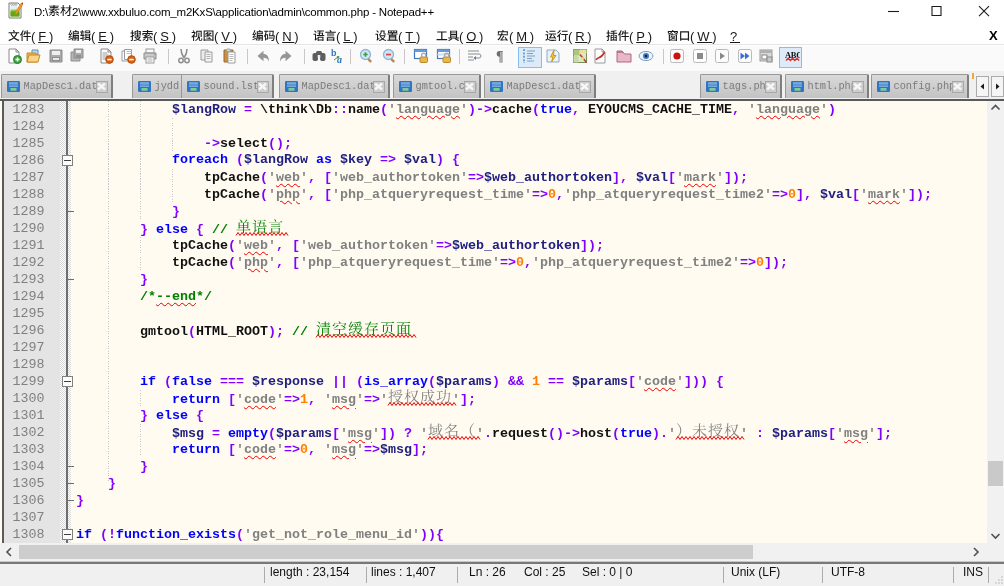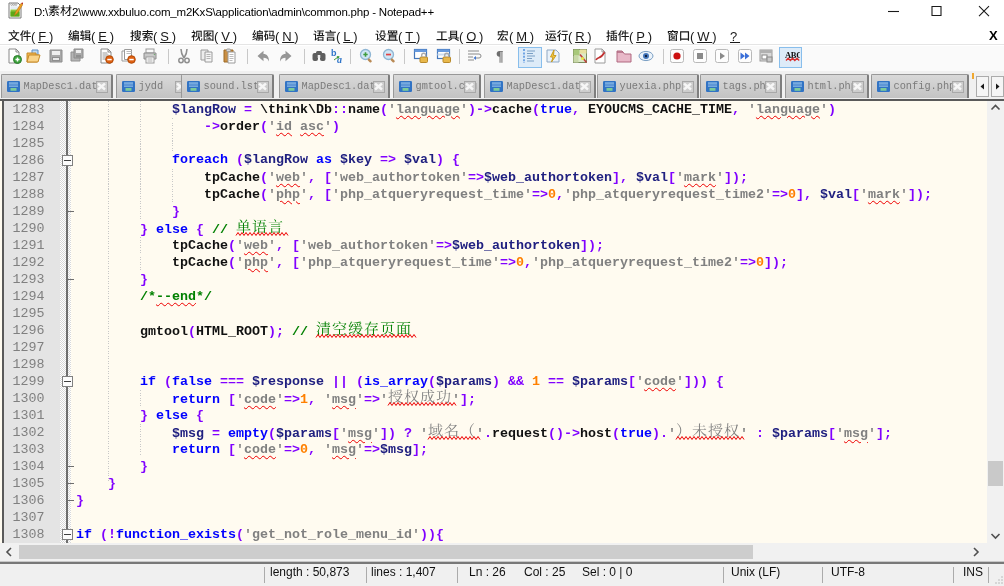--- a/index.html
+++ b/index.html
@@ -298,21 +298,21 @@
         <rect x="2" y="1.5" width="9" height="4.5" fill="#A6CFF2"></rect>
         <rect x="2" y="2.6" width="9" height="1" fill="#3173C4"></rect>
         <rect x="2" y="4.4" width="9" height="1" fill="#3173C4"></rect>
         <rect x="3.5" y="7" width="6" height="2.8" fill="#7CCB9B"></rect>
       </svg>
       <span class="tname">MapDesc1.dat</span>
       <span class="tx"><svg width="9" height="8" viewBox="0 0 9 8">
           <path d="M1 .5 L8 6.5 M8 .5 L1 6.5" stroke="#F6F6F6" stroke-width="2.4"></path>
         </svg></span>
     </div>
-    <div class="tab" style="left:116px;width:76px">
+    <div class="tab" style="left:132px;width:76px">
       <svg width="13" height="11" viewBox="0 0 13 11" style="position:absolute;left:5px;top:6px">
         <rect x="0" y="0" width="13" height="11" rx="1.2" fill="#3173C4"></rect>
         <rect x="2" y="1.5" width="9" height="4.5" fill="#A6CFF2"></rect>
         <rect x="2" y="2.6" width="9" height="1" fill="#3173C4"></rect>
         <rect x="2" y="4.4" width="9" height="1" fill="#3173C4"></rect>
         <rect x="3.5" y="7" width="6" height="2.8" fill="#7CCB9B"></rect>
       </svg>
       <span class="tname">jydd</span>
       <span class="tx"><svg width="9" height="8" viewBox="0 0 9 8">
           <path d="M1 .5 L8 6.5 M8 .5 L1 6.5" stroke="#F6F6F6" stroke-width="2.4"></path>
@@ -359,33 +359,20 @@
     </div>
     <div class="tab" style="left:484px;width:112px">
       <svg width="13" height="11" viewBox="0 0 13 11" style="position:absolute;left:5px;top:6px">
         <rect x="0" y="0" width="13" height="11" rx="1.2" fill="#3173C4"></rect>
         <rect x="2" y="1.5" width="9" height="4.5" fill="#A6CFF2"></rect>
         <rect x="2" y="2.6" width="9" height="1" fill="#3173C4"></rect>
         <rect x="2" y="4.4" width="9" height="1" fill="#3173C4"></rect>
         <rect x="3.5" y="7" width="6" height="2.8" fill="#7CCB9B"></rect>
       </svg>
       <span class="tname">MapDesc1.dat</span>
-      <span class="tx"><svg width="9" height="8" viewBox="0 0 9 8">
-          <path d="M1 .5 L8 6.5 M8 .5 L1 6.5" stroke="#F6F6F6" stroke-width="2.4"></path>
-        </svg></span>
-    </div>
-    <div class="tab" style="left:597px;width:102px">
-      <svg width="13" height="11" viewBox="0 0 13 11" style="position:absolute;left:5px;top:6px">
-        <rect x="0" y="0" width="13" height="11" rx="1.2" fill="#3173C4"></rect>
-        <rect x="2" y="1.5" width="9" height="4.5" fill="#A6CFF2"></rect>
-        <rect x="2" y="2.6" width="9" height="1" fill="#3173C4"></rect>
-        <rect x="2" y="4.4" width="9" height="1" fill="#3173C4"></rect>
-        <rect x="3.5" y="7" width="6" height="2.8" fill="#7CCB9B"></rect>
-      </svg>
-      <span class="tname">yuexia.php</span>
       <span class="tx"><svg width="9" height="8" viewBox="0 0 9 8">
           <path d="M1 .5 L8 6.5 M8 .5 L1 6.5" stroke="#F6F6F6" stroke-width="2.4"></path>
         </svg></span>
     </div>
     <div class="tab" style="left:700px;width:82px">
       <svg width="13" height="11" viewBox="0 0 13 11" style="position:absolute;left:5px;top:6px">
         <rect x="0" y="0" width="13" height="11" rx="1.2" fill="#3173C4"></rect>
         <rect x="2" y="1.5" width="9" height="4.5" fill="#A6CFF2"></rect>
         <rect x="2" y="2.6" width="9" height="1" fill="#3173C4"></rect>
         <rect x="2" y="4.4" width="9" height="1" fill="#3173C4"></rect>
@@ -475,21 +462,21 @@
     <div style="position:absolute;left:68px;top:365px;width:6px;height:1px;background:#6E6E6E"></div>
     <div style="position:absolute;left:68px;top:382px;width:6px;height:1px;background:#6E6E6E"></div>
     <div style="position:absolute;left:68px;top:399px;width:6px;height:1px;background:#6E6E6E"></div>
     <div style="position:absolute;left:62px;top:54px;width:11px;height:11px;background:#FCFCFC;border:1px solid #808080;box-sizing:border-box"></div>
     <div style="position:absolute;left:64px;top:59px;width:7px;height:1px;background:#404040"></div>
     <div style="position:absolute;left:62px;top:275px;width:11px;height:11px;background:#FCFCFC;border:1px solid #808080;box-sizing:border-box"></div>
     <div style="position:absolute;left:64px;top:280px;width:7px;height:1px;background:#404040"></div>
     <div style="position:absolute;left:62px;top:428px;width:11px;height:11px;background:#FCFCFC;border:1px solid #808080;box-sizing:border-box"></div>
     <div style="position:absolute;left:64px;top:433px;width:7px;height:1px;background:#404040"></div>
 <div class="cr" style="top:0px;left:76px"><span style="white-space:pre">            </span><i class="v">$langRow</i><i class="p"> </i><i class="o">=</i><i class="p"> \think\Db</i><i class="o">::</i><i class="p">name</i><i class="o">(</i><i class="s">'</i><i class="s w">language</i><i class="s">'</i><i class="o">)-&gt;</i><i class="p">cache</i><i class="o">(</i><i class="k">true</i><i class="o">,</i><i class="p"> EYOUCMS_CACHE_TIME</i><i class="o">,</i><i class="p"> </i><i class="s">'</i><i class="s w">language</i><i class="s">'</i><i class="o">)</i></div>
-    <div class="cr" style="top:17px;left:76px"><span style="white-space:pre">                </span><i class="o">-&gt;</i><i class="p">order</i><i class="o">(</i><i class="s">'</i><i class="s w">id</i><i class="s"> </i><i class="s w">asc</i><i class="s">'</i><i class="o">)</i></div>
+    <div class="cr" style="top:34px;left:76px"><span style="white-space:pre">                </span><i class="o">-&gt;</i><i class="p">select</i><i class="o">();</i></div>
     <div class="cr" style="top:50px;left:76px"><span style="white-space:pre">            </span><i class="k">foreach</i><i class="p"> </i><i class="o">(</i><i class="v">$langRow</i><i class="p"> </i><i class="k">as</i><i class="p"> </i><i class="v">$key</i><i class="p"> </i><i class="o">=&gt;</i><i class="p"> </i><i class="v">$val</i><i class="o">)</i><i class="p"> </i><i class="o">{</i></div>
     <div class="cr" style="top:68px;left:76px"><span style="white-space:pre">                </span><i class="p">tpCache</i><i class="o">(</i><i class="s">'</i><i class="s w">web</i><i class="s">'</i><i class="o">,</i><i class="p"> </i><i class="o">[</i><i class="s">'web_authortoken'</i><i class="o">=&gt;</i><i class="v">$web_authortoken</i><i class="o">],</i><i class="p"> </i><i class="v">$val</i><i class="o">[</i><i class="s">'</i><i class="s w">mark</i><i class="s">'</i><i class="o">]);</i></div>
     <div class="cr" style="top:85px;left:76px"><span style="white-space:pre">                </span><i class="p">tpCache</i><i class="o">(</i><i class="s">'</i><i class="s w">php</i><i class="s">'</i><i class="o">,</i><i class="p"> </i><i class="o">[</i><i class="s">'php_atqueryrequest_time'</i><i class="o">=&gt;</i><i class="n">0</i><i class="o">,</i><i class="s">'php_atqueryrequest_time2'</i><i class="o">=&gt;</i><i class="n">0</i><i class="o">],</i><i class="p"> </i><i class="v">$val</i><i class="o">[</i><i class="s">'</i><i class="s w">mark</i><i class="s">'</i><i class="o">]);</i></div>
     <div class="cr" style="top:102px;left:76px"><span style="white-space:pre">            </span><i class="o">}</i></div>
     <div class="cr" style="top:119px;left:76px"><span style="white-space:pre">        </span><i class="o">}</i><i class="p"> </i><i class="k">else</i><i class="p"> </i><i class="o">{</i><i class="p"> </i><i class="c">// </i><span class="cs"><svg width="48" height="17" viewBox="0 0 48 17" style="overflow:visible" fill="#008000">
           <path transform="translate(0.0,12) scale(0.0150,-0.0150)" d="M797 466V437H202V466ZM797 302V273H202V302ZM744 625 781 665 862 603Q857 597 846 592Q835 587 820 584V255Q820 252 810 246Q801 241 789 236Q776 232 764 232H754V625ZM240 245Q240 242 232 237Q224 231 212 227Q199 223 186 223H175V625V658L246 625H794V595H240ZM776 791Q772 783 762 779Q752 774 736 777Q698 730 652 686Q607 642 564 612L550 623Q580 661 616 719Q651 778 679 838ZM532 -59Q532 -63 517 -72Q502 -80 476 -80H466V619H532ZM868 216Q868 216 878 209Q887 201 902 190Q917 178 934 164Q951 150 965 138Q961 122 938 122H44L35 151H816ZM255 827Q312 808 347 783Q381 759 399 734Q416 709 419 687Q421 666 413 652Q405 637 390 634Q375 631 356 644Q351 673 332 706Q314 738 290 768Q267 798 244 819Z"></path>
           <path transform="translate(16.0,12) scale(0.0150,-0.0150)" d="M784 269 821 309 902 247Q897 241 885 236Q874 230 859 227V-46Q859 -49 849 -54Q840 -59 827 -63Q815 -67 804 -67H794V269ZM479 -56Q479 -59 471 -64Q463 -70 451 -74Q439 -78 426 -78H415V269V300L485 269H829V239H479ZM615 771Q606 731 594 681Q581 630 567 576Q553 522 540 473Q526 423 515 386H451Q463 424 476 474Q489 525 503 578Q517 632 529 682Q540 732 549 771ZM752 614 790 653 868 592Q863 587 851 582Q840 577 826 574V381H762V614ZM801 614V584H356L347 614ZM832 18V-12H447V18ZM899 454Q899 454 913 443Q926 432 944 416Q962 400 977 385Q973 369 951 369H294L286 398H857ZM849 829Q849 829 858 822Q866 815 879 805Q891 795 905 782Q920 770 931 758Q928 742 905 742H344L336 771H805ZM154 50Q173 62 205 83Q238 104 279 131Q320 159 362 189L371 176Q355 159 327 128Q299 98 264 62Q229 25 191 -12ZM225 535 240 526V54L184 32L211 58Q218 36 214 18Q210 1 202 -10Q193 -21 185 -25L141 56Q165 69 171 76Q177 83 177 97V535ZM178 569 211 604 277 549Q273 543 261 537Q250 532 232 529L240 538V490H177V569ZM120 835Q174 810 206 784Q238 757 254 732Q270 706 273 685Q276 665 268 651Q260 637 246 634Q232 632 216 644Q209 673 192 707Q174 741 152 773Q129 804 108 828ZM227 569V539H48L39 569Z"></path>
           <path transform="translate(32.0,12) scale(0.0150,-0.0150)" d="M408 843Q457 829 486 809Q515 790 529 769Q543 748 543 729Q544 711 536 699Q527 687 513 685Q498 683 482 695Q478 719 465 745Q452 771 434 795Q416 819 398 835ZM747 16V-14H250V16ZM706 240 742 280 822 219Q818 213 807 208Q796 203 782 200V-49Q782 -52 772 -57Q763 -61 750 -65Q737 -69 725 -69H715V240ZM282 -56Q282 -59 274 -65Q265 -70 253 -74Q241 -78 226 -78H217V240V272L288 240H743V211H282ZM865 735Q865 735 873 728Q882 721 896 710Q910 699 925 686Q941 674 954 662Q952 654 945 650Q938 646 927 646H52L43 675H816ZM733 440Q733 440 747 429Q762 417 782 401Q802 386 819 370Q815 354 792 354H206L198 384H686ZM731 584Q731 584 746 572Q761 561 781 545Q801 529 817 514Q813 498 791 498H206L198 528H685Z"></path>
           <path d="M0 15.5 l2 -3 l2 3l2 -3 l2 3l2 -3 l2 3l2 -3 l2 3l2 -3 l2 3l2 -3 l2 3l2 -3 l2 3l2 -3 l2 3l2 -3 l2 3l2 -3 l2 3l2 -3 l2 3l2 -3 l2 3l2 -3 l2 3" fill="none" stroke="#EE0000" stroke-width="1"></path>
         </svg></span></div>
@@ -546,21 +533,21 @@
 </div>
 <div id="hscroll">
 <svg width="1004" height="18" viewBox="0 0 1004 18">
       <path d="M11 5l-4 4 4 4" fill="none" stroke="#505050" stroke-width="1.6"></path>
       <path d="M974 5l4 4-4 4" fill="none" stroke="#505050" stroke-width="1.6"></path>
       <rect x="19" y="2" width="734" height="14" fill="#CDCDCD"></rect>
     </svg>
 </div>
 <div id="statline"></div>
 <div id="status">
-    <span class="ss" style="left:270px">length : 50,873</span>
+    <span class="ss" style="left:270px">length : 23,154</span>
     <span class="ss" style="left:371px">lines : 1,407</span>
     <span class="ss" style="left:469px">Ln : 26</span>
     <span class="ss" style="left:524px">Col : 25</span>
     <span class="ss" style="left:582px">Sel : 0 | 0</span>
     <span class="ss" style="left:731px">Unix (LF)</span>
     <span class="ss" style="left:831px">UTF-8</span>
     <span class="ss" style="left:963px">INS</span>
     <div class="sdiv" style="left:264px"></div>
     <div class="sdiv" style="left:366px"></div>
     <div class="sdiv" style="left:457px"></div>

